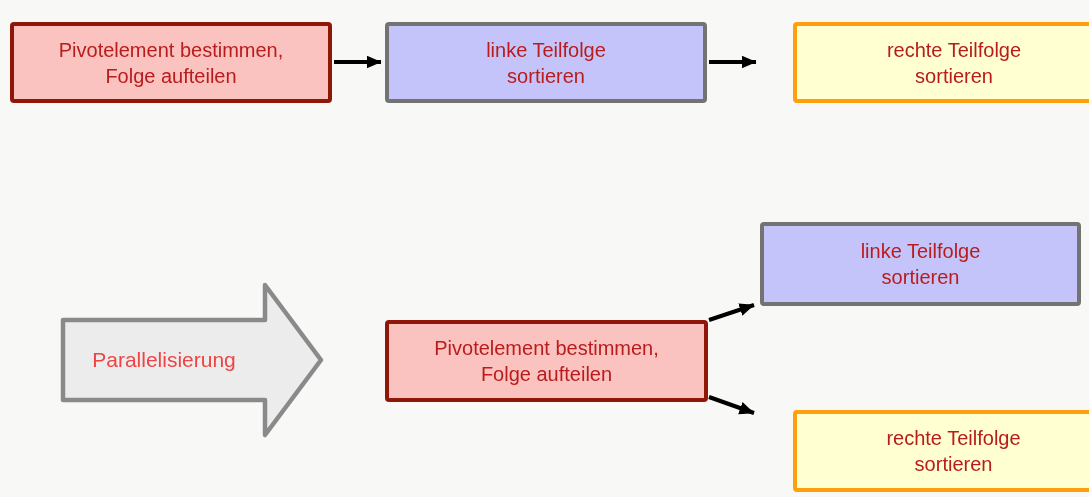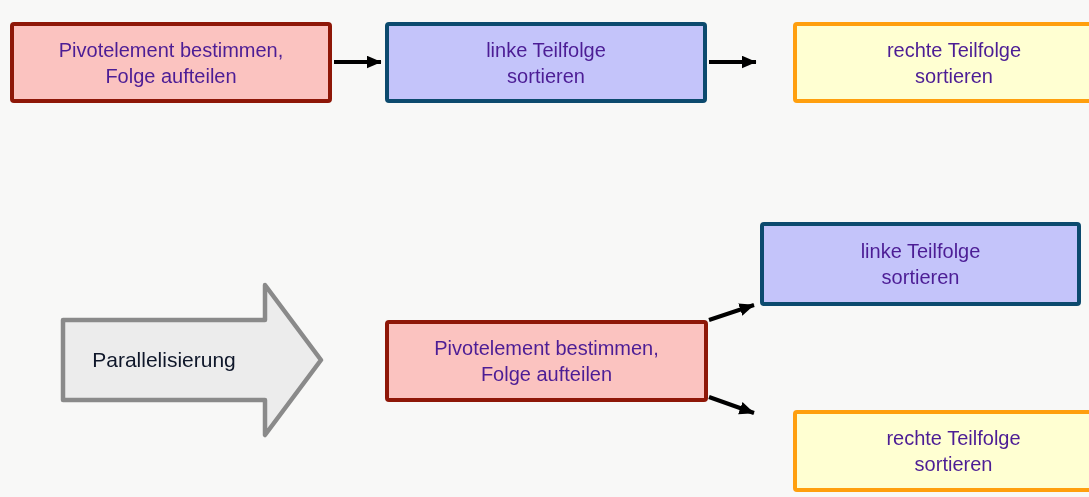--- a/index.html
+++ b/index.html
@@ -10,40 +10,40 @@
     font-family:"Liberation Sans", sans-serif;
     overflow:hidden;
   }
   #arrow-layer{position:absolute;left:0;top:0;width:1089px;height:497px;z-index:1;}
   .box{
     position:absolute;
     box-sizing:border-box;
     display:flex;flex-direction:column;
     align-items:center;justify-content:center;
     text-align:center;
-    font-size:20px;line-height:26px;color:#4c1d95;
+    font-size:20px;line-height:26px;color:#b91c1c;
     border-radius:4px;
     z-index:2;
   }
   .box-pivot{background:#fbc3c0;border:4px solid #8e1708;}
-  .box-left {background:#c4c4fa;border:4px solid #0c4a6e;}
+  .box-left {background:#c4c4fa;border:4px solid #737373;}
   .box-right{background:#ffffd2;border:4px solid #ff9f0e;margin-left:33px;}
 
   #seq-pivot{left:10px; top:22px; width:322px;height:81px;}
   #seq-left {left:385px;top:22px; width:322px;height:81px;}
   #seq-right{left:760px;top:22px; width:322px;height:81px;}
 
   #par-pivot{left:385px;top:320px;width:323px;height:82px;}
   #par-left {left:760px;top:222px;width:321px;height:84px;}
   #par-right{left:760px;top:410px;width:321px;height:82px;}
 
   #transform-label{
     position:absolute;left:63px;top:320px;width:202px;height:80px;
     display:flex;align-items:center;justify-content:center;
-    font-size:21px;color:#0f172a;z-index:2;
+    font-size:21px;color:#ef4444;z-index:2;
   }
 </style>
 </head>
 <body>
 
 <div id="stage">
 
   <svg id="arrow-layer" viewBox="0 0 1089 497" xmlns="http://www.w3.org/2000/svg">
     <defs>
       <marker id="ah" markerUnits="userSpaceOnUse" markerWidth="16" markerHeight="14" refX="14.5" refY="6.5" orient="auto">

